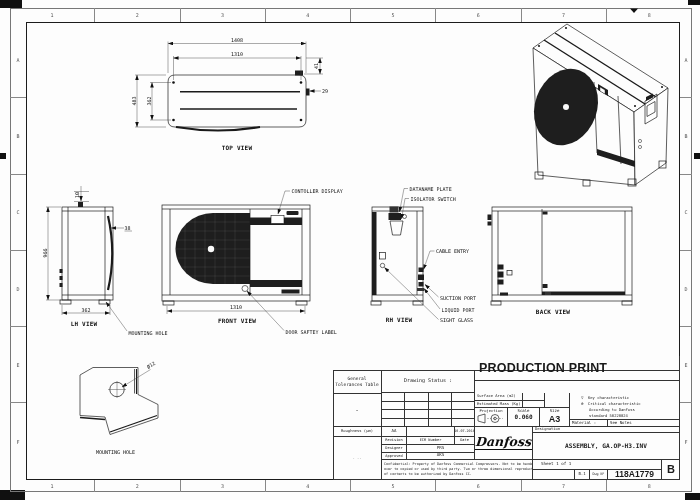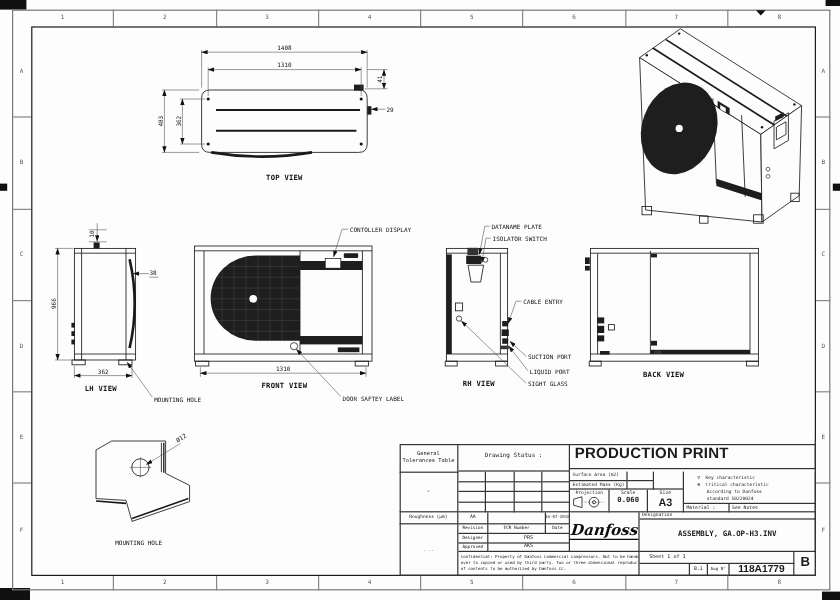--- a/index.html
+++ b/index.html
@@ -364,21 +364,21 @@
   <div class="cell f36" style="left:382px;top:445px;width:25px;height:7.5px">Designer</div>
   <div class="cell f42" style="left:407px;top:445px;width:68px;height:7.5px">PRS</div>
   <div class="cell f36" style="left:382px;top:452.5px;width:25px;height:7.5px">Approved</div>
   <div class="cell f42" style="left:407px;top:452.5px;width:68px;height:7.5px">AKS</div>
   <div class="cell conf" style="left:382px;top:460px;width:151px;height:20px">
     <div>Confidential: Property of Danfoss Commercial Compressors. Not to be handed</div>
     <div>over to copied or used by third party. Two or three dimensional reproduction</div>
     <div>of contents to be authorized by Danfoss CC.</div>
   </div>
 
-  <div class="cell pp left" style="left:475px;top:366px;width:205px;height:25px;padding-left:4px">PRODUCTION PRINT</div>
+  <div class="cell pp left" style="left:475px;top:356px;width:205px;height:25px;padding-left:4px">PRODUCTION PRINT</div>
   <div class="cell f38 left" style="left:475px;top:393px;width:48px;height:7.5px;padding-left:2px">Surface Area (m2)</div>
   <div class="cell" style="left:523px;top:393px;width:22px;height:7.5px"></div>
   <div class="cell" style="left:545px;top:393px;width:25px;height:15px"></div>
   <div class="cell f38 left" style="left:475px;top:400.5px;width:48px;height:7.5px;padding-left:2px">Estimated Mass (Kg)</div>
   <div class="cell" style="left:523px;top:400.5px;width:22px;height:7.5px"></div>
   <div class="cell projcell" style="left:475px;top:408px;width:33px;height:19px">
     <span class="f38">Projection</span>
     <svg width="30" height="11" viewBox="0 0 30 11">
       <polygon points="2,3 9,1 9,10 2,8" fill="none" stroke="#222" stroke-width="0.7"></polygon>
       <line x1="11" y1="5.5" x2="27" y2="5.5" stroke="#222" stroke-width="0.3" stroke-dasharray="2 1"></line>

